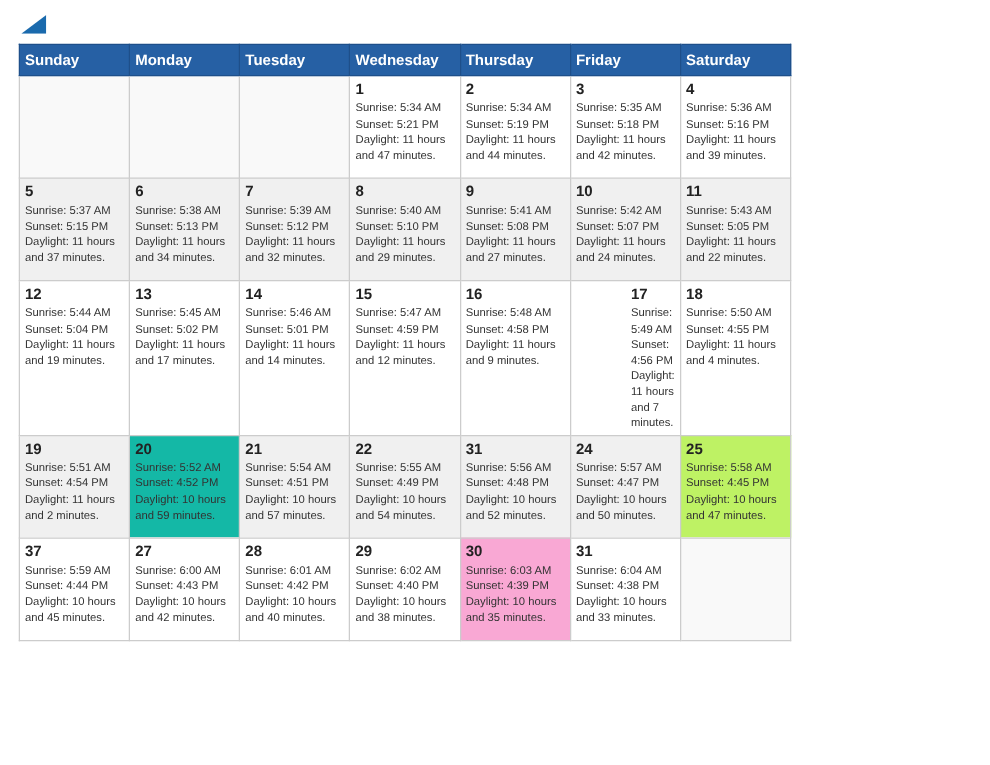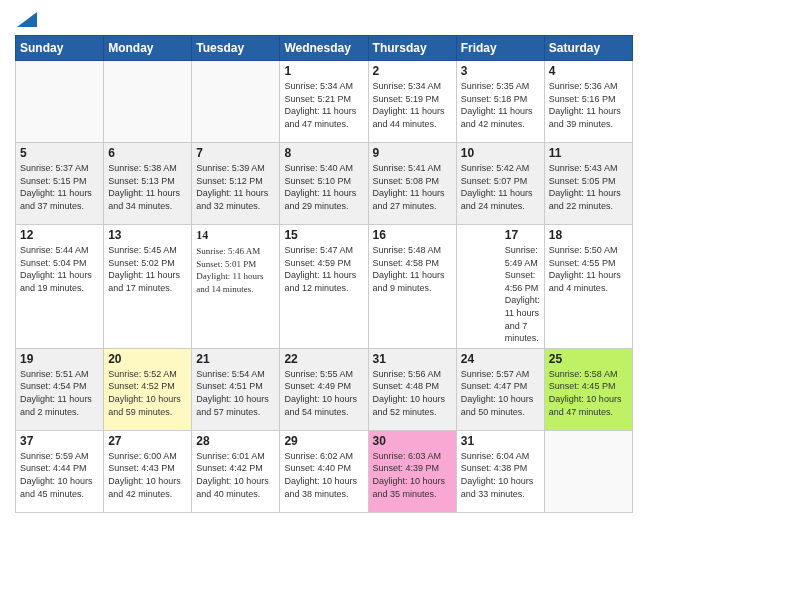--- a/index.html
+++ b/index.html
@@ -176,21 +176,21 @@
         </tr>
         <tr>
           <td style="background-color: rgb(255, 255, 255);">
             <span class="day-number">12</span>
             <div class="day-info">Sunrise: 5:44 AM<br>Sunset: 5:04 PM<br>Daylight: 11 hours<br>and 19 minutes.</div>
           </td>
           <td style="background-color: rgb(255, 255, 255);">
             <span class="day-number">13</span>
             <div class="day-info">Sunrise: 5:45 AM<br>Sunset: 5:02 PM<br>Daylight: 11 hours<br>and 17 minutes.</div>
           </td>
-          <td style="background-color: rgb(255, 255, 255); font-family: Liberation Serif, serif;">
+          <td style="background-color: rgb(255, 255, 255);">
             <span class="day-number">14</span>
             <div class="day-info">Sunrise: 5:46 AM<br>Sunset: 5:01 PM<br>Daylight: 11 hours<br>and 14 minutes.</div>
           </td>
           <td style="background-color: rgb(255, 255, 255);">
             <span class="day-number">15</span>
             <div class="day-info">Sunrise: 5:47 AM<br>Sunset: 4:59 PM<br>Daylight: 11 hours<br>and 12 minutes.</div>
           </td>
           <td style="background-color: rgb(255, 255, 255);">
             <span class="day-number">16</span>
             <div class="day-info">Sunrise: 5:48 AM<br>Sunset: 4:58 PM<br>Daylight: 11 hours<br>and 9 minutes.</div>
@@ -202,21 +202,21 @@
           <td style="background-color: rgb(255, 255, 255);">
             <span class="day-number">18</span>
             <div class="day-info">Sunrise: 5:50 AM<br>Sunset: 4:55 PM<br>Daylight: 11 hours<br>and 4 minutes.</div>
           </td>
         </tr>
         <tr>
           <td style="background-color: rgb(240, 240, 240);">
             <span class="day-number">19</span>
             <div class="day-info">Sunrise: 5:51 AM<br>Sunset: 4:54 PM<br>Daylight: 11 hours<br>and 2 minutes.</div>
           </td>
-          <td style="background-color: #fef9c3;">
+          <td style="background-color: #14b8a6;">
             <span class="day-number">20</span>
             <div class="day-info">Sunrise: 5:52 AM<br>Sunset: 4:52 PM<br>Daylight: 10 hours<br>and 59 minutes.</div>
           </td>
           <td style="background-color: rgb(240, 240, 240);">
             <span class="day-number">21</span>
             <div class="day-info">Sunrise: 5:54 AM<br>Sunset: 4:51 PM<br>Daylight: 10 hours<br>and 57 minutes.</div>
           </td>
           <td style="background-color: rgb(240, 240, 240);">
             <span class="day-number">22</span>
             <div class="day-info">Sunrise: 5:55 AM<br>Sunset: 4:49 PM<br>Daylight: 10 hours<br>and 54 minutes.</div>

